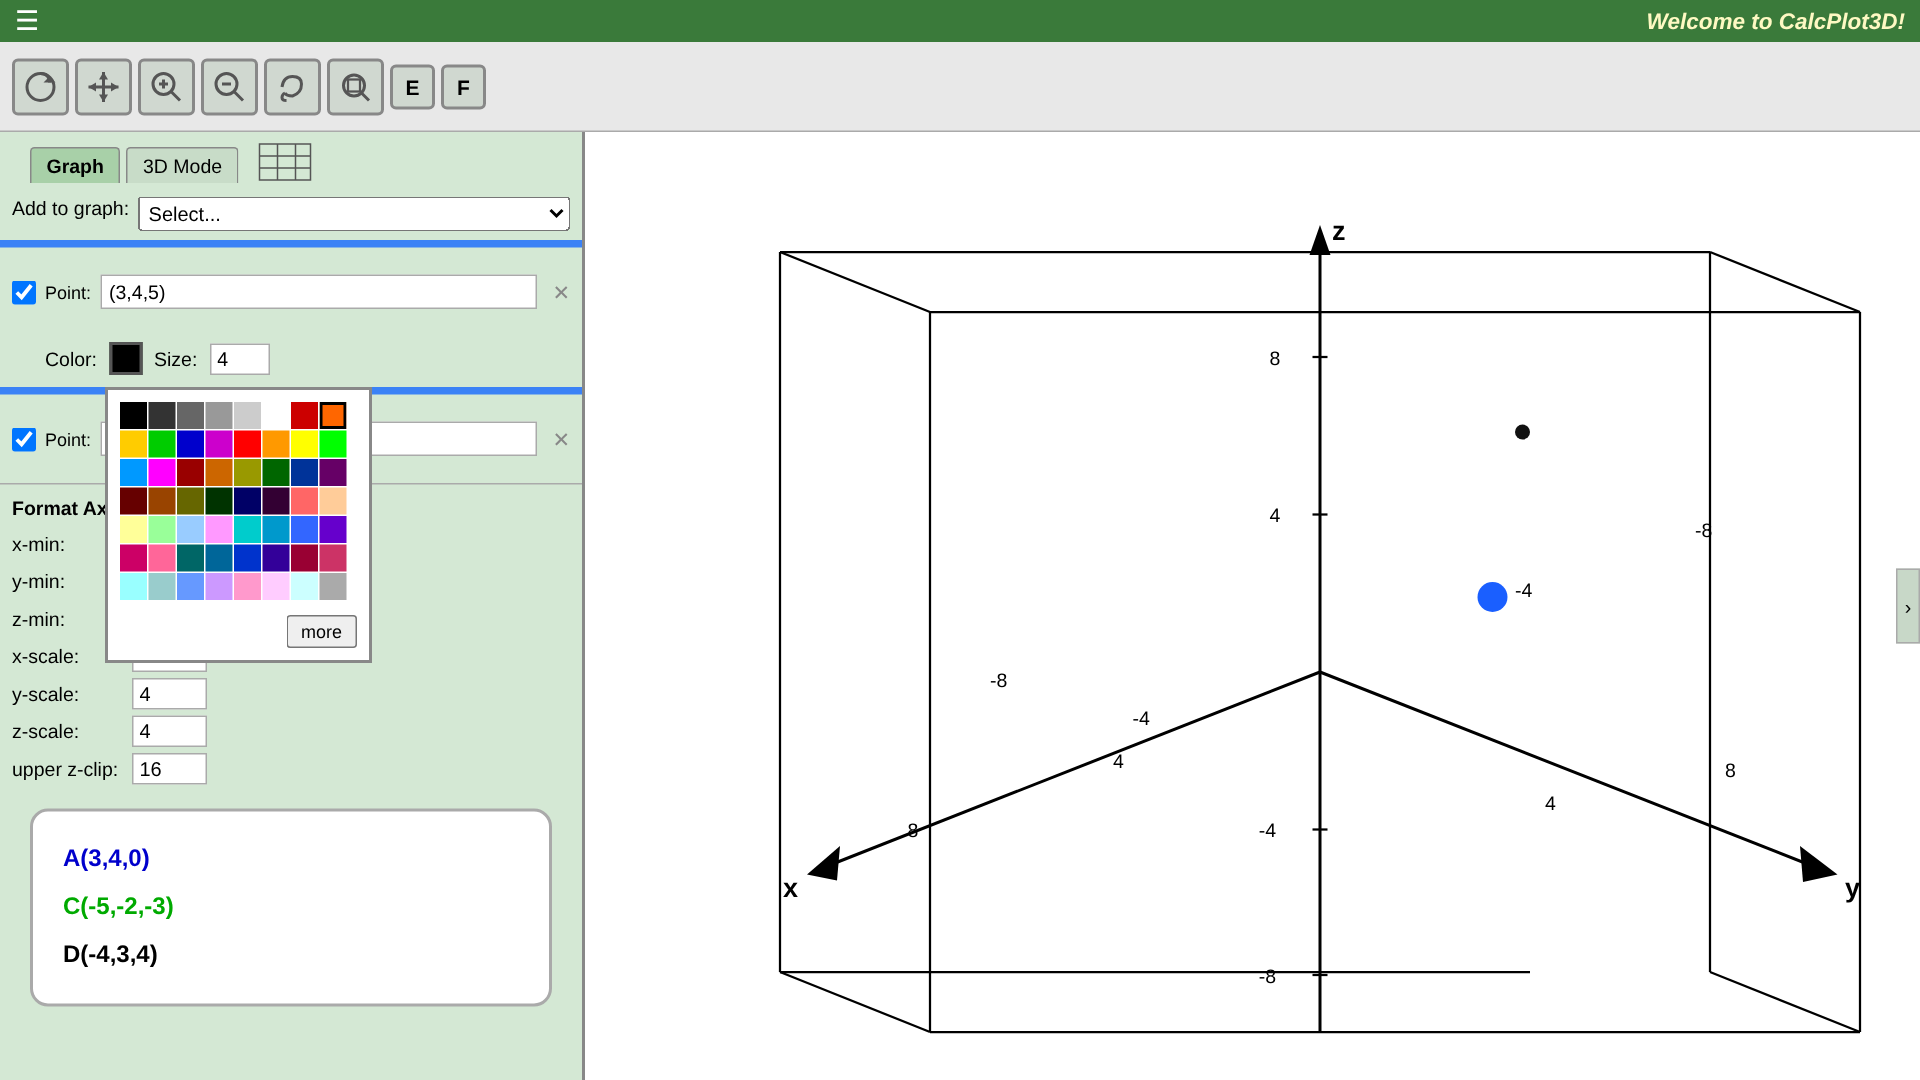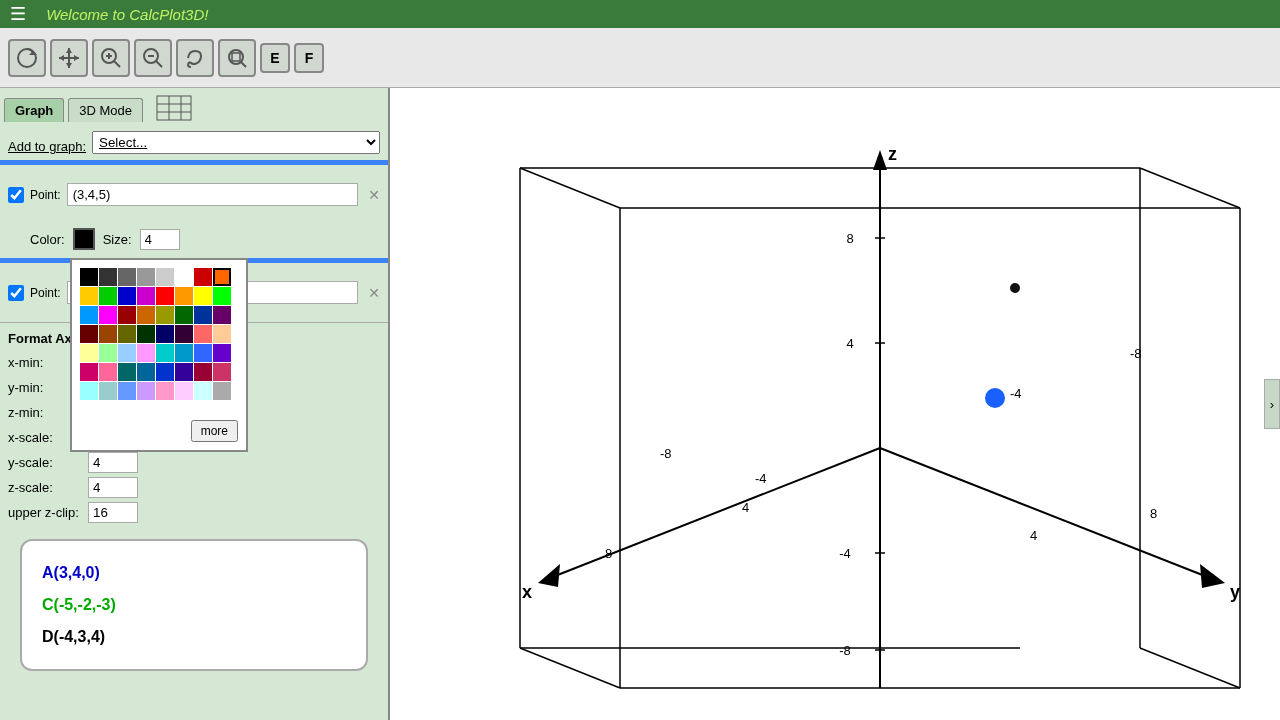--- a/index.html
+++ b/index.html
@@ -7,21 +7,21 @@
 
     
     #topbar {
       background: #3a7a3a;
       height: 28px;
       display: flex;
       align-items: center;
       padding: 0 10px;
     }
     #topbar .hamburger { color: white; font-size: 18px; cursor: pointer; margin-right: 20px; }
-    #topbar .title { color: #bef264; font-style: italic; font-size: 15px; font-weight: normal; flex: 1; text-align: left; }
+    #topbar .title { color: #fef9c3; font-style: italic; font-size: 15px; font-weight: bold; flex: 1; text-align: right; }
 
     
     #toolbar {
       background: #e8e8e8;
       height: 60px;
       border-bottom: 1px solid #aaa;
       display: flex;
       align-items: center;
       padding: 4px 8px;
       gap: 4px;
@@ -55,43 +55,42 @@
       background: #d4e8d4;
       border-right: 2px solid #888;
       overflow-y: auto;
       position: relative;
     }
 
     
     #mode-tabs {
       display: flex;
       align-items: center;
-      padding: 6px 6px 0 4px;
+      padding: 6px 6px 0 20px;
       gap: 4px;
     }
     .mode-tab {
       padding: 4px 10px;
       border: 1px solid #888;
       border-bottom: none;
       background: #c8dcc8;
       cursor: pointer;
       font-size: 13px;
       border-radius: 3px 3px 0 0;
     }
     .mode-tab.active { background: #a8d0a8; font-weight: bold; }
     .grid-icon { margin-left: 8px; cursor: pointer; }
 
     
     #add-graph-row {
       display: flex;
-      align-items: flex-end;
+      align-items: flex-start;
       padding: 6px 8px;
       gap: 6px;
       font-size: 13px;
-      text-decoration: underline;
     }
     #add-graph-row select {
       flex: 1;
       padding: 2px 4px;
     }
 
     
     .point-row {
       display: flex;
       align-items: center;
@@ -143,21 +142,21 @@
       width: 178px;
     }
     .cp-grid { display: flex; flex-wrap: wrap; gap: 1px; }
     .cp-cell {
       width: 18px; height: 18px;
       cursor: pointer;
       border: 1px solid transparent;
     }
     .cp-more {
       text-align: right;
-      margin-top: 20px;
+      margin-top: 10px;
     }
     .cp-more button {
       padding: 2px 8px;
       font-size: 12px;
       cursor: pointer;
     }
 
     
     #format-section {
       padding: 8px;

